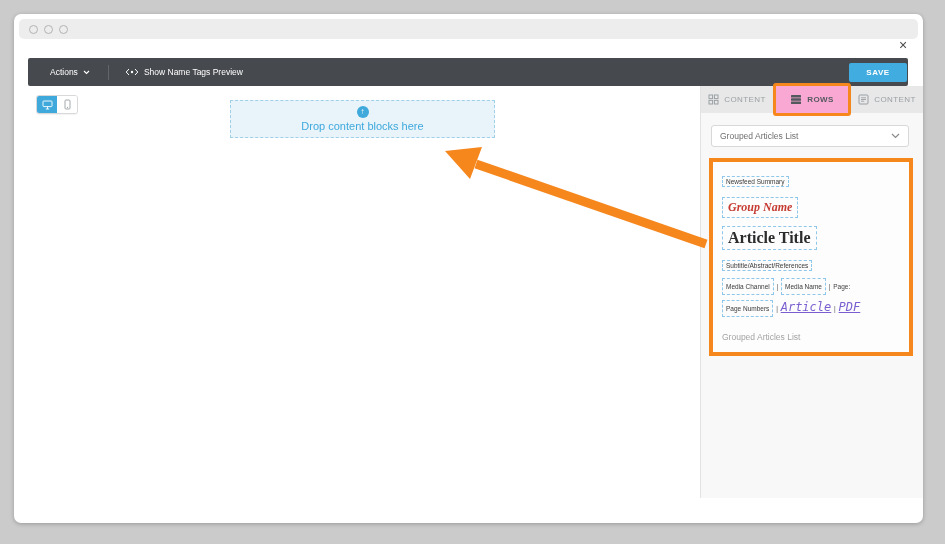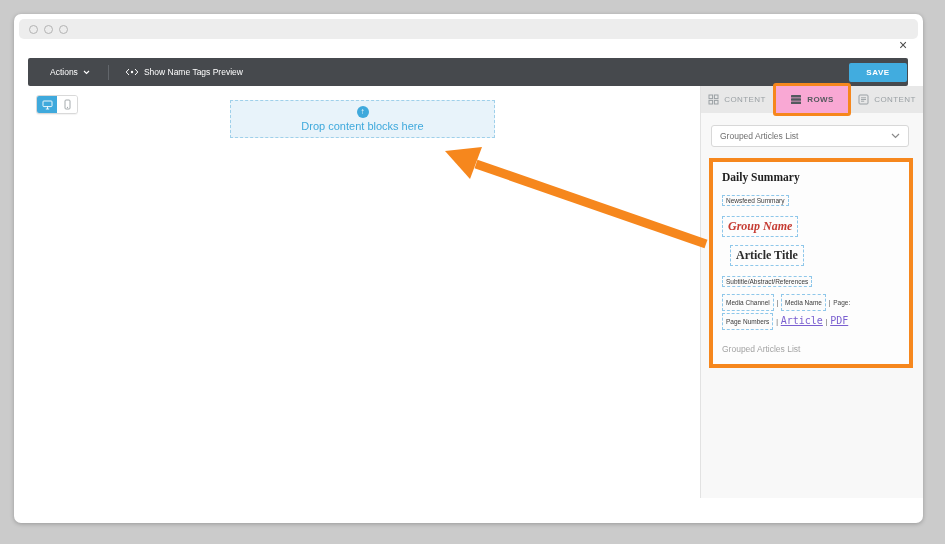--- a/index.html
+++ b/index.html
@@ -105,28 +105,28 @@
   .tag {
     display:inline-block; border:1px dashed #8ec7ea; background:#fcfcfc;
     padding:1px 3px; font-size:6.5px; color:#3a3a3a;
   }
   .rc-group {
     display:inline-block; border:1px dashed #8ec7ea; padding:2px 5px; margin-top:9px;
     font-family:"Liberation Serif", serif; font-weight:bold; font-size:12px; color:#c63c33;font-style:italic;
   }
   .rc-article {
     display:inline-block; border:1px dashed #8ec7ea; padding:2px 5px; margin-top:8px;
-    font-family:"Liberation Serif", serif; font-weight:bold; font-size:12px; color:#2c2c2c;margin-left:8px;
+    font-family:"Liberation Serif", serif; font-weight:bold; font-size:16px; color:#2c2c2c;
   }
   .rc-subtitle { margin-top:10px; }
   .rc-meta { margin-top:6px; font-size:6.5px; color:#444; line-height:2; }
   .rc-meta .sep { color:#555; margin:0 1px; }
   .rc-link {
-    font-family:"DejaVu Sans Mono", monospace; font-size:10px;
-    color:#7a5fd0; text-decoration:underline; cursor:pointer;
+    font-family:"DejaVu Sans Mono", monospace; font-size:12px;
+    color:#7a5fd0; text-decoration:underline; cursor:pointer;font-style:italic;
   }
   .rc-footer { margin-top:13px; font-size:8.5px; color:#a3a3a3; }
   
   .arrow-overlay { position:absolute; left:0; top:0; pointer-events:none; z-index:5; }
   .icon { display:inline-flex; }
 </style>
 </head>
 <body>
 
 <div class="window">
@@ -227,21 +227,20 @@
       <span>Grouped Articles List</span>
       <span class="chev icon">
         <svg width="9" height="6" viewBox="0 0 9 6">
             <path d="M1 1l3.5 3.5L8 1" fill="none" stroke="#8a8a8a" stroke-width="1.2"></path>
           </svg>
       </span>
     </div>
 
 
     <div class="row-card">
-      <div class="rc-title">Daily Summary</div>
       <span class="tag">Newsfeed Summary</span>
       <br>
       <span class="rc-group">Group Name</span>
       <br>
       <span class="rc-article">Article Title</span>
       <br>
       <span class="tag rc-subtitle">Subtitle/Abstract/References</span>
       <div class="rc-meta">
         <span class="tag">Media Channel</span>
         <span class="sep">|</span>

